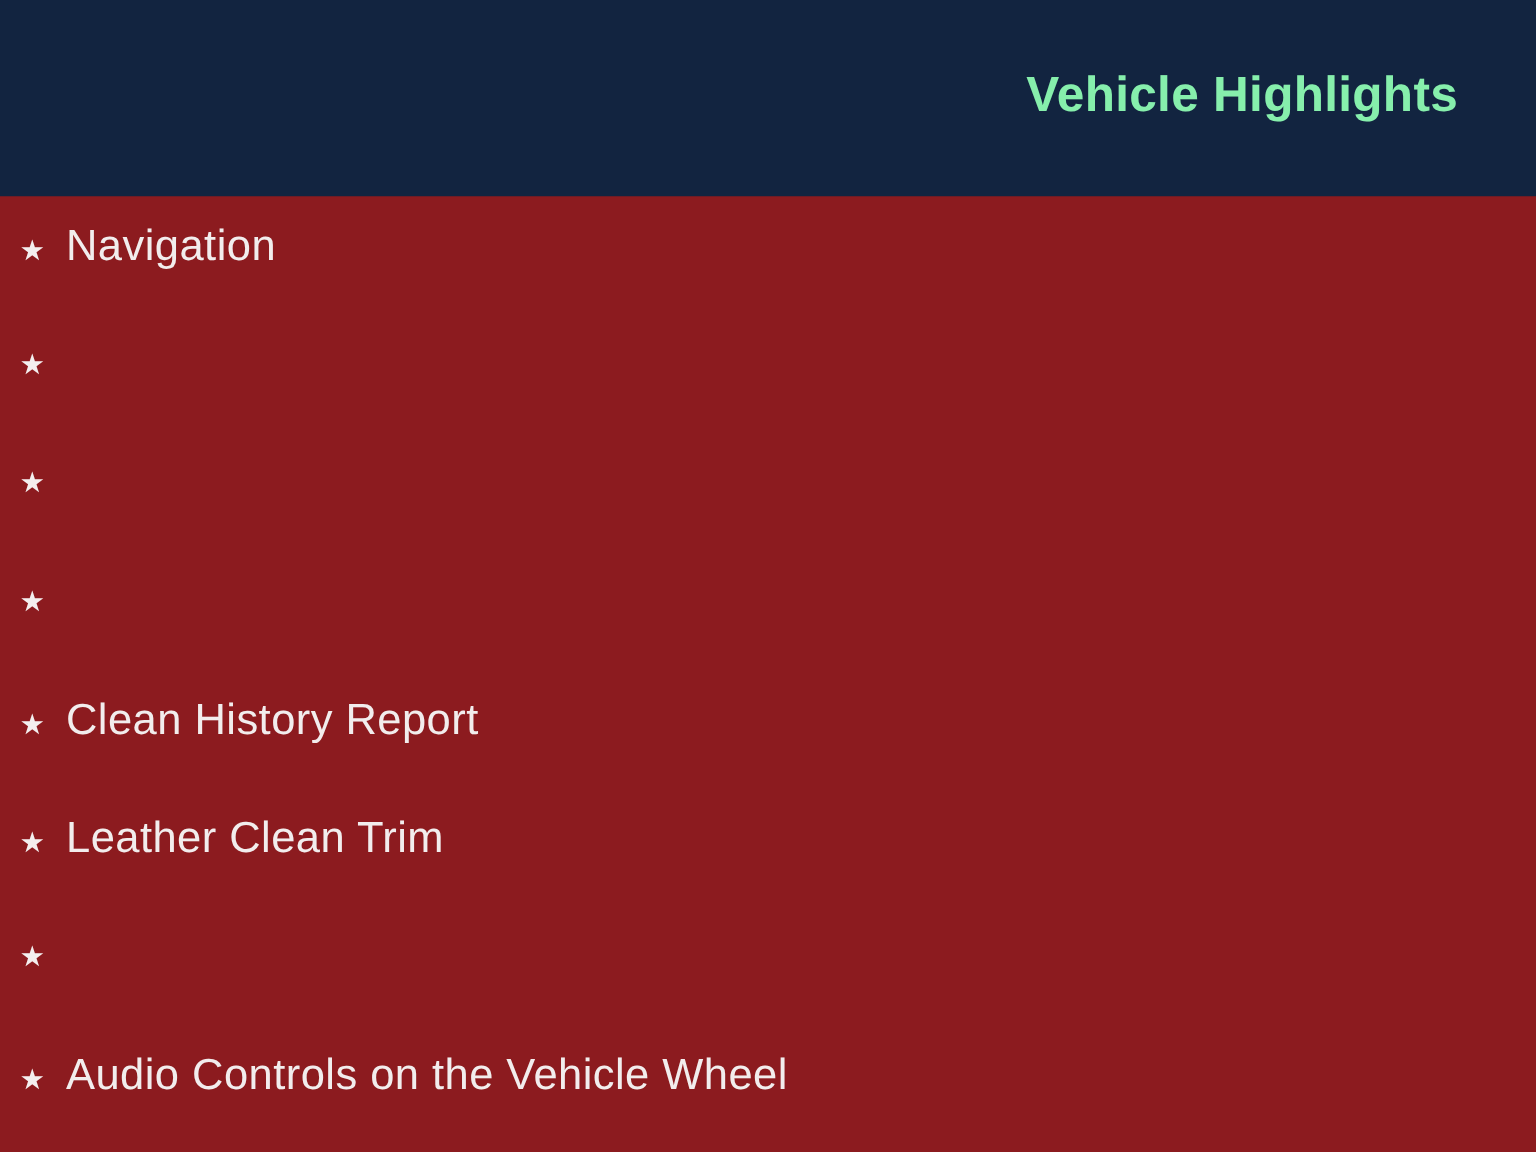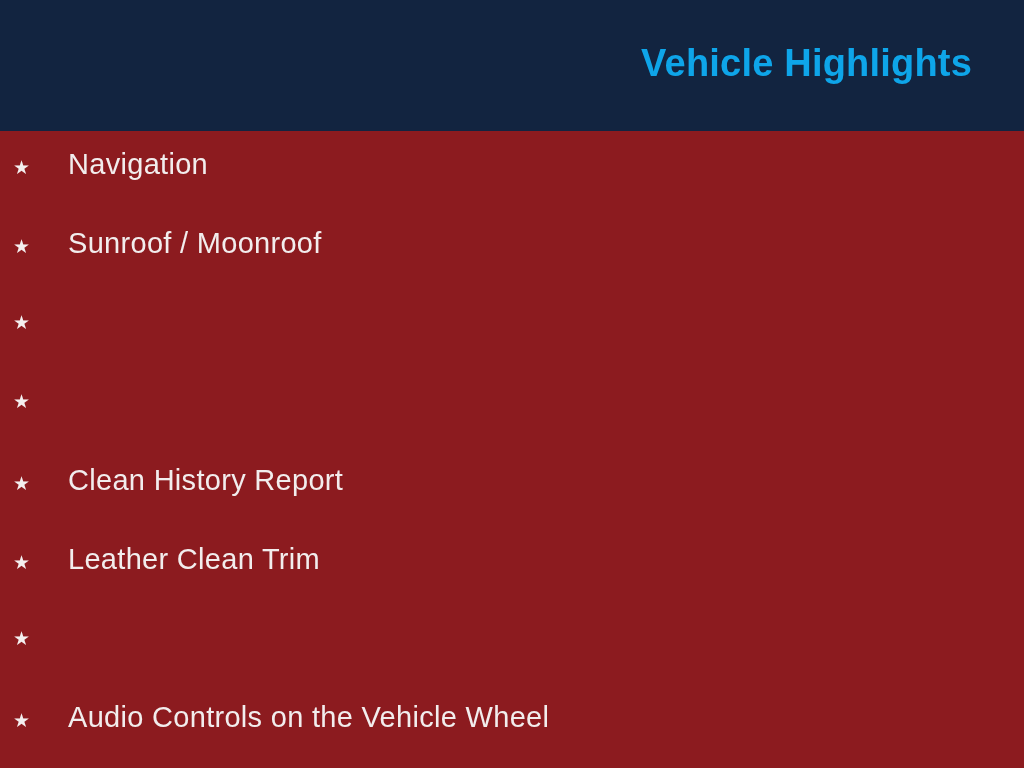--- a/index.html
+++ b/index.html
@@ -31,24 +31,24 @@
     height: 131px;
     background: #122440;
     box-sizing: border-box;
   }
   #header-title {
     position: absolute;
     right: 52px;
     top: 45px;
     margin: 0;
     font-family: "Liberation Sans", sans-serif;
-    font-size: 38px;
+    font-size: 33px;
     font-weight: bold;
     letter-spacing: 0.2px;
-    color: #0ea5e9;
+    color: #86efac;
     line-height: 36px;
     white-space: nowrap;
     text-align: right;
   }
   
   #highlights-body {
     position: absolute;
     top: 131px;
     left: 0;
     width: 1024px;
@@ -83,21 +83,20 @@
     text-align: left;
   }
   .highlight-label {
     font-family: "Liberation Sans", sans-serif;
     font-weight: 300;
     font-size: 29px;
     line-height: 40px;
     color: #F2EDED;
     letter-spacing: 0.3px;
     white-space: nowrap;
-    margin-left: 24px;
   }
 </style>
 </head>
 <body>
 
 <div id="slide">
 
   <div id="header-band">
     <h1 id="header-title">Vehicle Highlights</h1>
   </div>
@@ -105,21 +104,20 @@
   <div id="highlights-body">
     <ul id="highlights-list">
 
       <li class="highlight-item">
         <span class="bullet-star">★</span>
         <span class="highlight-label">Navigation</span>
       </li>
 
       <li class="highlight-item">
         <span class="bullet-star">★</span>
-        <span class="highlight-label">Sunroof / Moonroof</span>
       </li>
 
       <li class="highlight-item">
         <span class="bullet-star">★</span>
       </li>
 
       <li class="highlight-item">
         <span class="bullet-star">★</span>
       </li>
 

